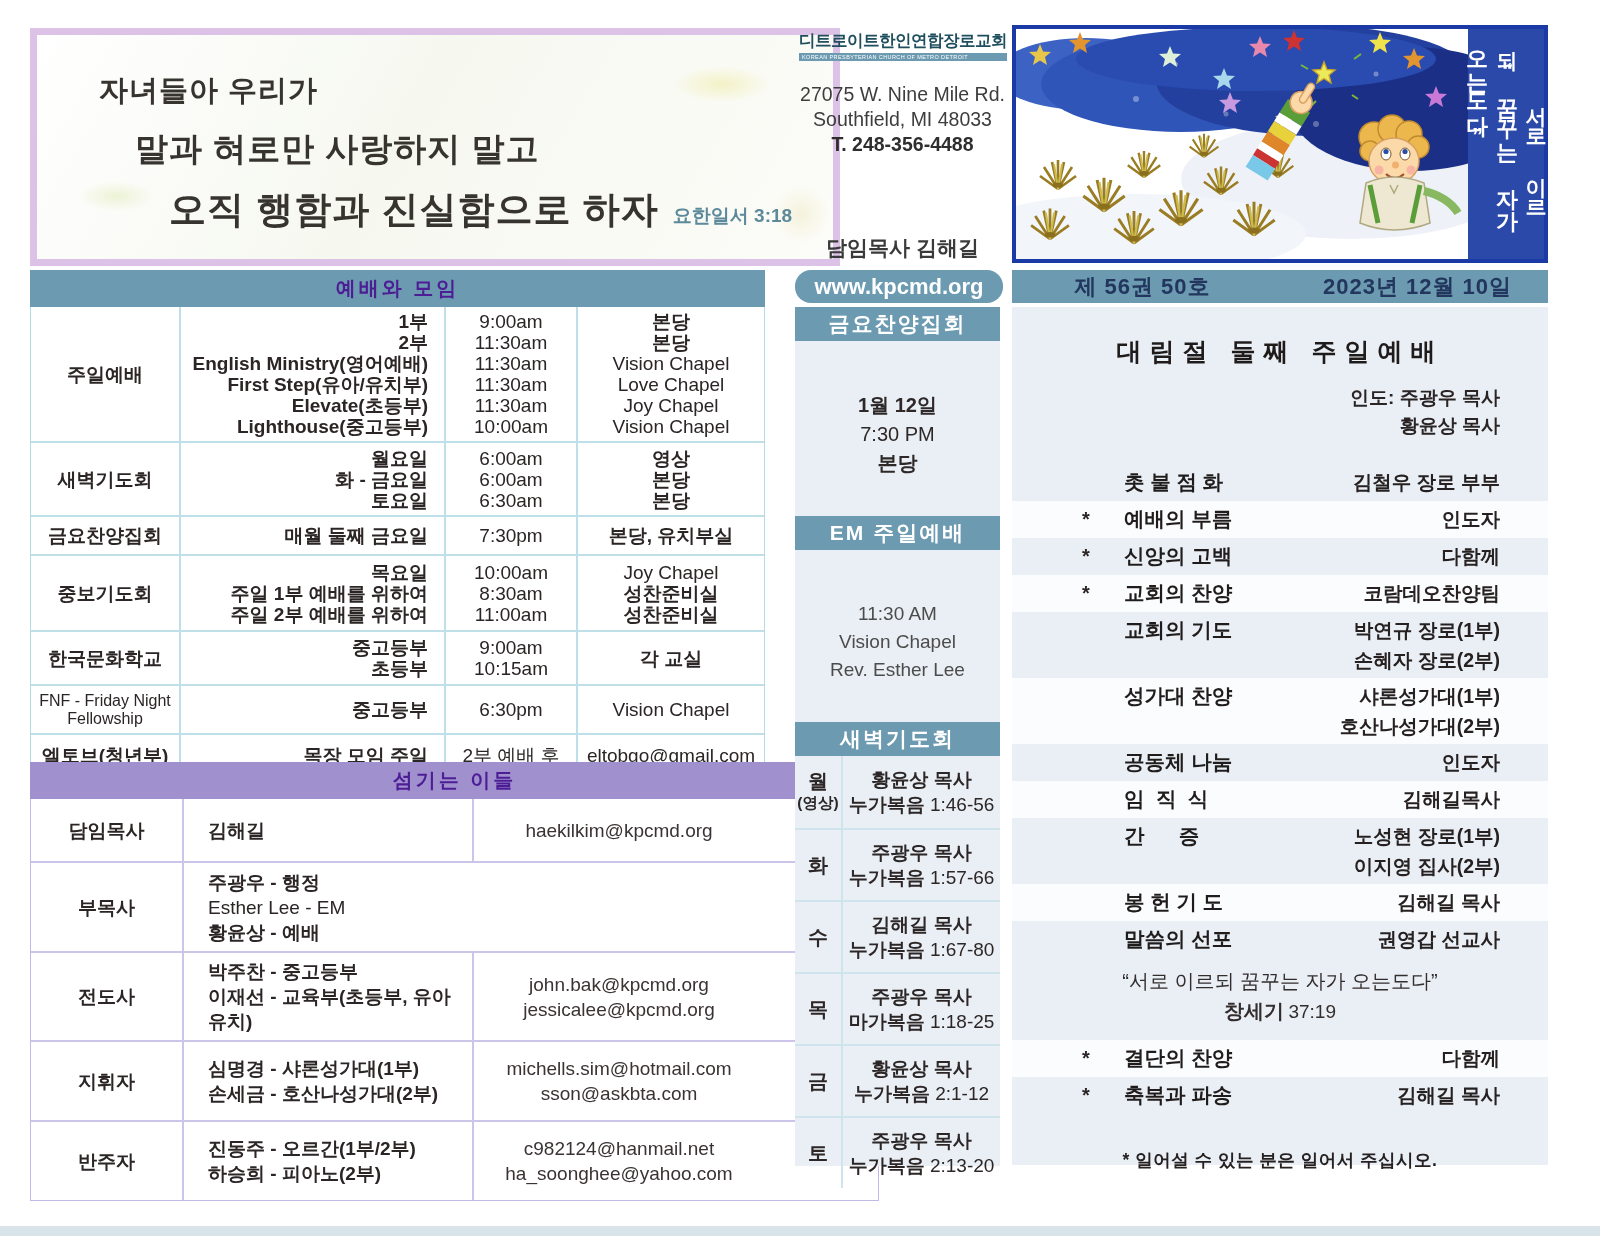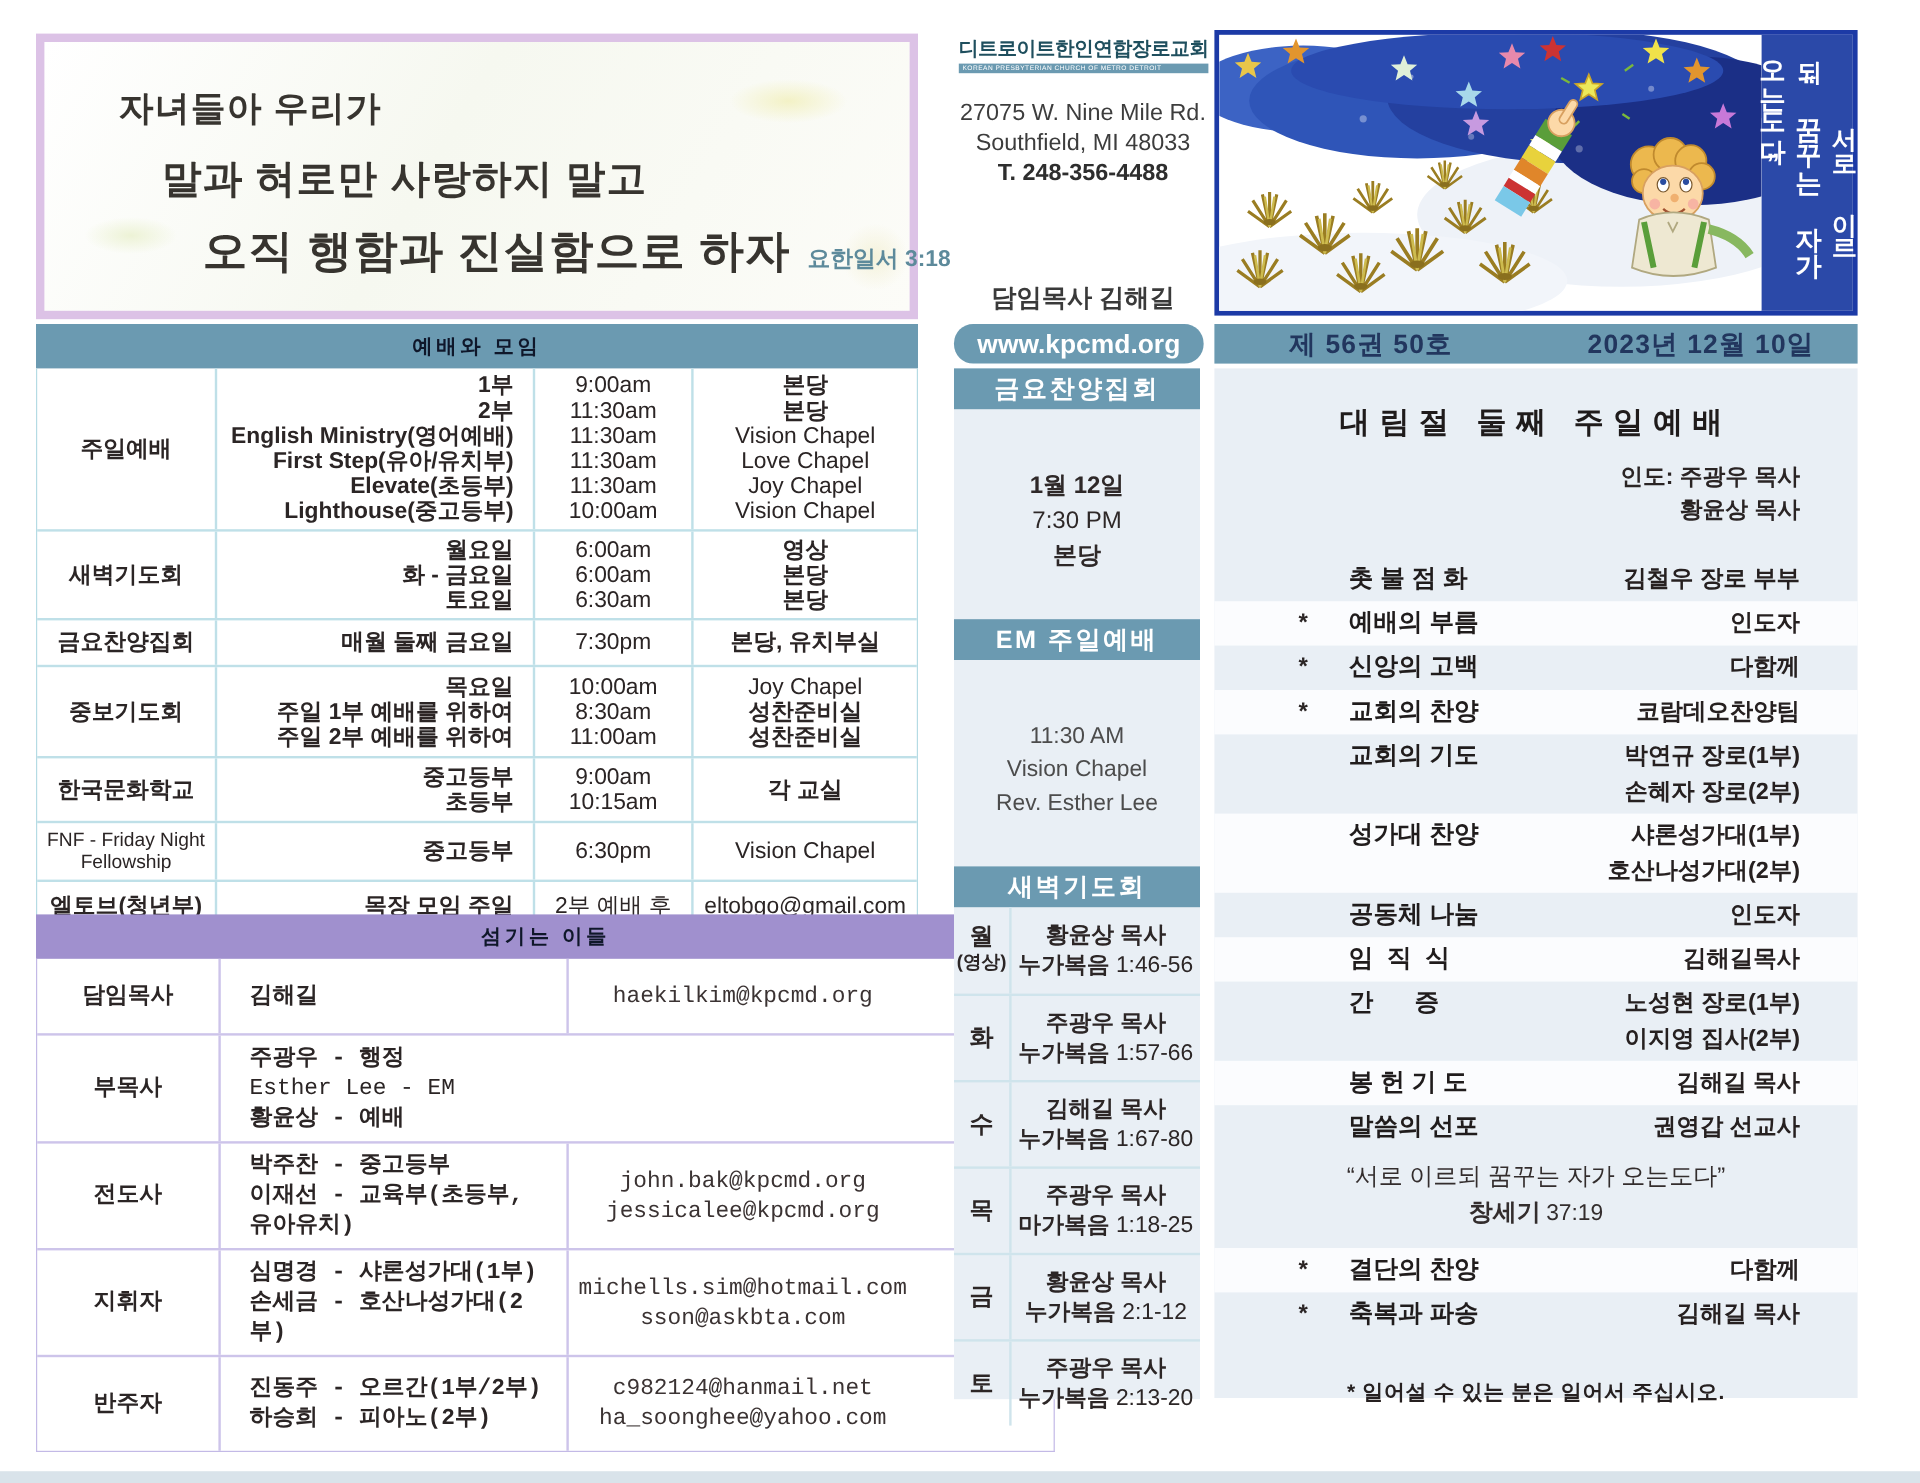--- a/index.html
+++ b/index.html
@@ -4,43 +4,43 @@
 <style>
   html,body{margin:0;padding:0;}
   body{
     width:1600px;height:1236px;position:relative;background:#ffffff;
     font-family:"Liberation Sans",sans-serif;color:#2b2525;overflow:hidden;
   }
   .abs{position:absolute;}
 
   
   .verse-banner{
-    left:30px;top:28px;width:735px;height:238px;box-sizing:border-box;
+    left:30px;top:28px;width:810px;height:238px;box-sizing:border-box;
     border:7px solid #dcc2e6;
     background:
       radial-gradient(70px 26px at 86% 22%, rgba(242,240,190,.85), transparent 70%),
       radial-gradient(55px 22px at 10% 72%, rgba(233,240,205,.8), transparent 70%),
       radial-gradient(40px 40px at 96% 80%, rgba(240,236,200,.6), transparent 70%),
       linear-gradient(120deg,#ffffff 0%,#f6f8f0 45%,#fcfcf8 100%);
   }
   .verse-line{position:absolute;font-weight:bold;color:#37342f;letter-spacing:1px;white-space:nowrap;}
   .v1{left:62px;top:36px;font-size:29px;}
   .v2{left:98px;top:92px;font-size:33px;}
   .v3{left:132px;top:150px;font-size:37px;}
   .verse-ref{font-size:19px;color:#5d8a9b;margin-left:14px;font-weight:bold;letter-spacing:0;}
 
   .tbl{left:30px;box-sizing:border-box;}
   .tbl-header{
     height:37px;display:flex;align-items:center;justify-content:center;
-    color:#0f172a;font-weight:bold;font-size:17px;letter-spacing:3px;
+    color:#4c1d95;font-weight:bold;font-size:20px;letter-spacing:3px;
   }
   .t1-header{background:#6b9ab1;}
   .t2-header{background:#a090ce;}
   .t1-body{border:1px solid #b5dbe4;border-top:none;}
-  .t2-body{border:1px solid #c3b9e6;border-top:none;font-family:Liberation Mono, monospace;}
+  .t2-body{border:1px solid #c3b9e6;border-top:none;}
 
   .wt-row{display:grid;grid-template-columns:148px 265px 132px 188px;border-top:2px solid #bfe0e8;}
   .wt-row:first-child{border-top:none;}
   .wt-row > div{display:flex;flex-direction:column;justify-content:center;padding:4px 6px;box-sizing:border-box;
     font-size:19px;line-height:21px;}
   .wt-row > div + div{border-left:2px solid #bfe0e8;}
   .c-label{text-align:center;font-weight:bold;}
   .c-label.small{font-size:16px;line-height:18px;font-weight:normal;}
   .c-desc{text-align:right;padding-right:16px !important;}
   .c-time{text-align:center;}

